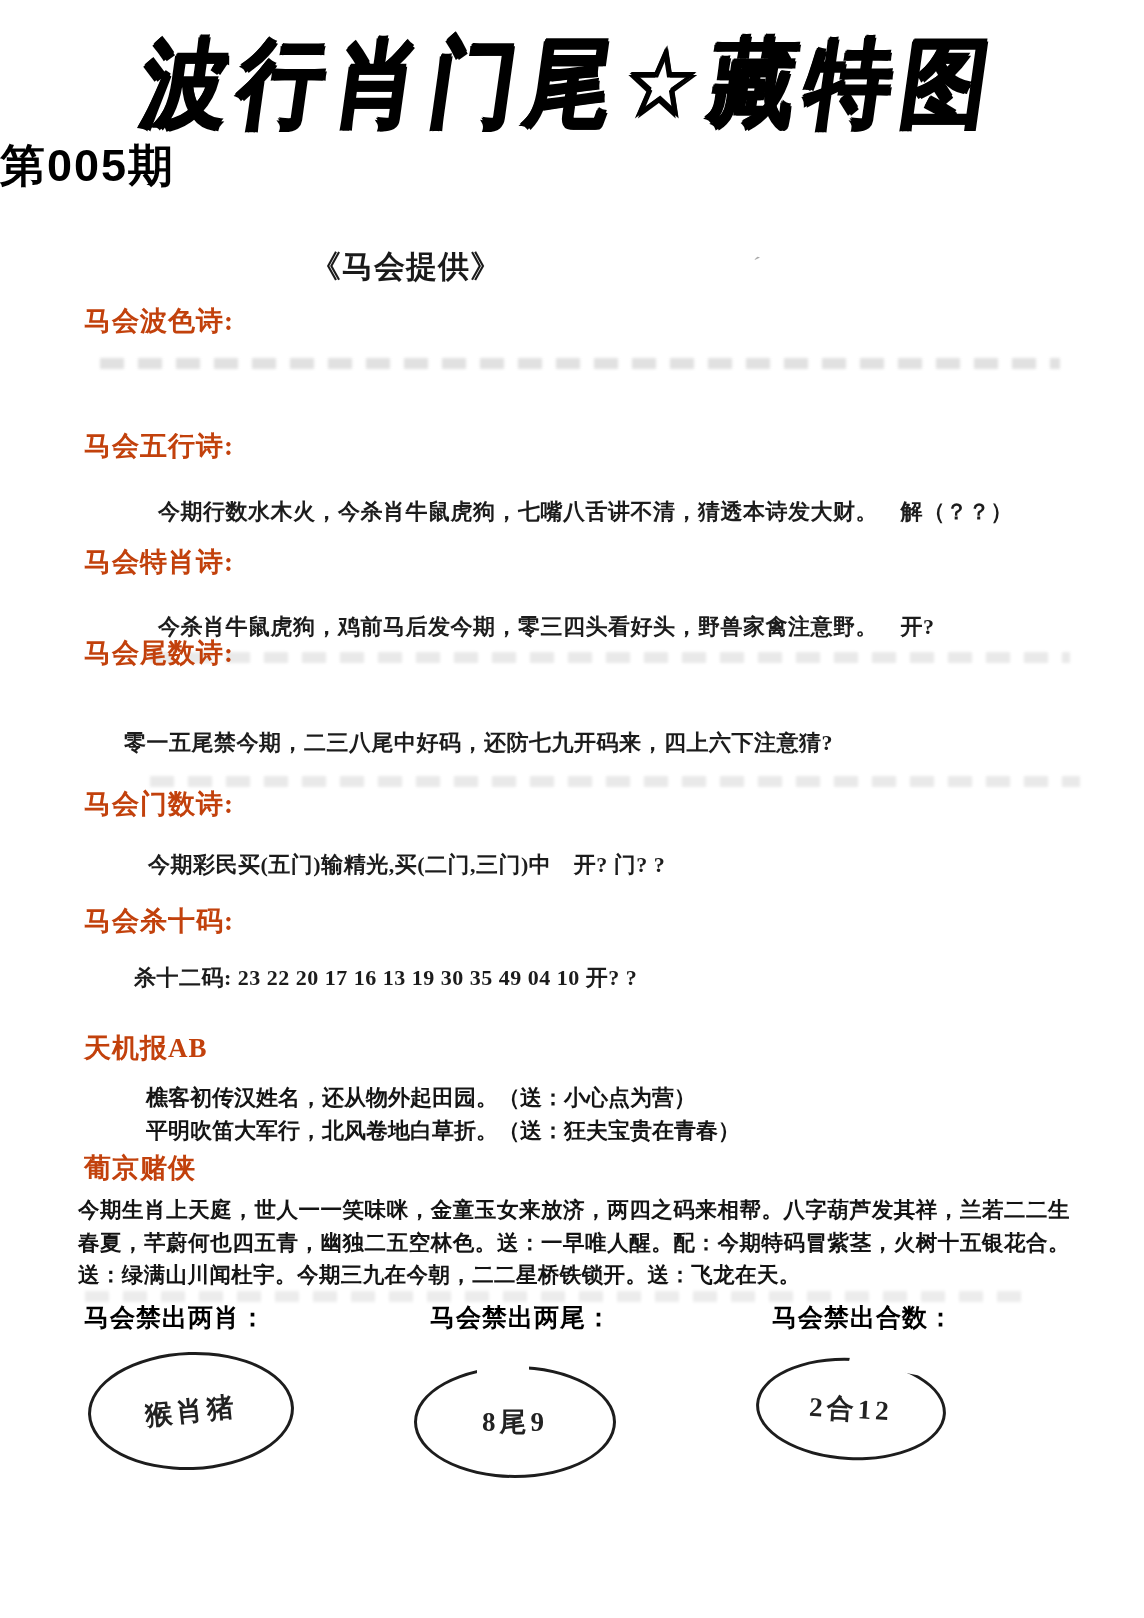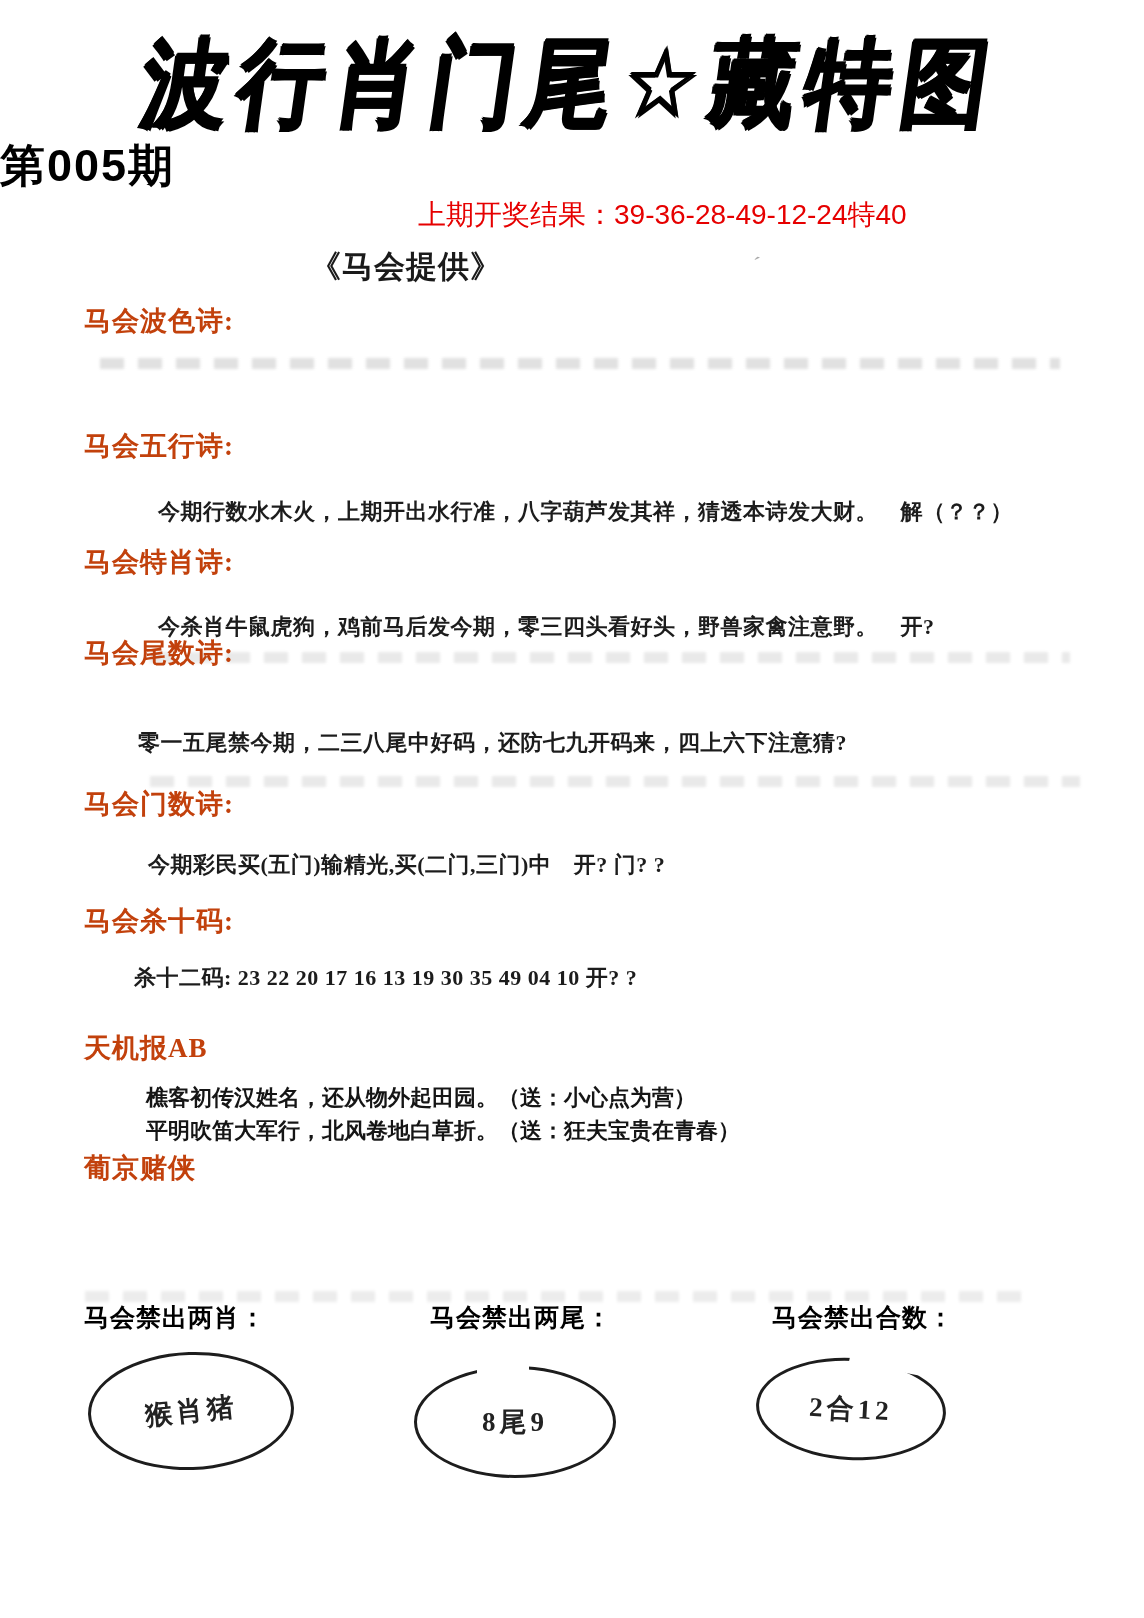--- a/index.html
+++ b/index.html
@@ -44,49 +44,49 @@
   .oval-txt{font-size:27px;font-weight:600;color:#222;letter-spacing:4px;white-space:nowrap;}
   .gap{position:absolute;background:#ffffff;}
 </style>
 </head>
 <body>
 
 <div id="page">
 
   <div class="abs masthead">波行肖门尾☆藏特图</div>
   <div class="abs issue">第005期</div>
-  <div class="abs last-result">上期开奖结果：39-36-28-49-12-24特40</div>
   <div class="abs provider">《马会提供》</div>
   <div class="abs stray">ˊ</div>
 
   <div class="abs sec-h" style="top:303px">马会波色诗:</div>
   <div class="abs ghost" style="left:100px;top:358px;width:960px"></div>
 
   <div class="abs sec-h" style="top:428px">马会五行诗:</div>
-  <div class="abs poem" style="left:158px;top:497px">今期行数水木火，上期开出水行准，八字葫芦发其祥，猜透本诗发大财。　解（？？）</div>
+  <div class="abs poem" style="left:158px;top:497px">今期行数水木火，今杀肖牛鼠虎狗，七嘴八舌讲不清，猜透本诗发大财。　解（？？）</div>
 
   <div class="abs sec-h" style="top:544px">马会特肖诗:</div>
   <div class="abs poem" style="left:158px;top:612px">今杀肖牛鼠虎狗，鸡前马后发今期，零三四头看好头，野兽家禽注意野。　开?</div>
 
   <div class="abs ghost" style="left:150px;top:652px;width:920px;opacity:0.4"></div>
   <div class="abs sec-h" style="top:635px">马会尾数诗:</div>
-  <div class="abs poem" style="left:138px;top:728px">零一五尾禁今期，二三八尾中好码，还防七九开码来，四上六下注意猜?</div>
+  <div class="abs poem" style="left:124px;top:728px">零一五尾禁今期，二三八尾中好码，还防七九开码来，四上六下注意猜?</div>
 
   <div class="abs ghost" style="left:150px;top:776px;width:930px;opacity:0.4"></div>
   <div class="abs sec-h" style="top:786px">马会门数诗:</div>
   <div class="abs poem" style="left:148px;top:850px">今期彩民买(五门)输精光,买(二门,三门)中　开? 门? ?</div>
 
   <div class="abs sec-h" style="top:903px">马会杀十码:</div>
   <div class="abs poem" style="left:134px;top:963px;font-weight:600">杀十二码: 23 22 20 17 16 13 19 30 35 49 04 10 开? ?</div>
 
   <div class="abs sec-h" style="top:1030px">天机报AB</div>
   <div class="abs tj-line" style="top:1116px">平明吹笛大军行，北风卷地白草折。（送：狂夫宝贵在青春）</div>
   <div class="abs tj-line" style="top:1083px">樵客初传汉姓名，还从物外起田园。（送：小心点为营）</div>
 
   <div class="abs sec-h" style="top:1150px;font-weight:700">葡京赌侠</div>
+  <div class="abs pj-para">今期生肖上天庭，世人一一笑味咪，金童玉女来放济，两四之码来相帮。八字葫芦发其祥，兰若二二生春夏，芊蔚何也四五青，幽独二五空林色。送：一早唯人醒。配：今期特码冒紫茎，火树十五银花合。送：绿满山川闻杜宇。今期三九在今朝，二二星桥铁锁开。送：飞龙在天。</div>
 
   <div class="abs ghost" style="left:85px;top:1291px;width:940px;opacity:0.35"></div>
 
   <div class="abs ban-h" style="left:84px">马会禁出两肖：</div>
   <div class="abs ban-h" style="left:430px">马会禁出两尾：</div>
   <div class="abs ban-h" style="left:772px">马会禁出合数：</div>
 
   <div class="abs oval" style="left:88px;top:1352px;width:200px;height:112px;transform:rotate(-2deg)">
     <span class="oval-txt" style="transform:rotate(-4deg)">猴肖猪</span>
   </div>

